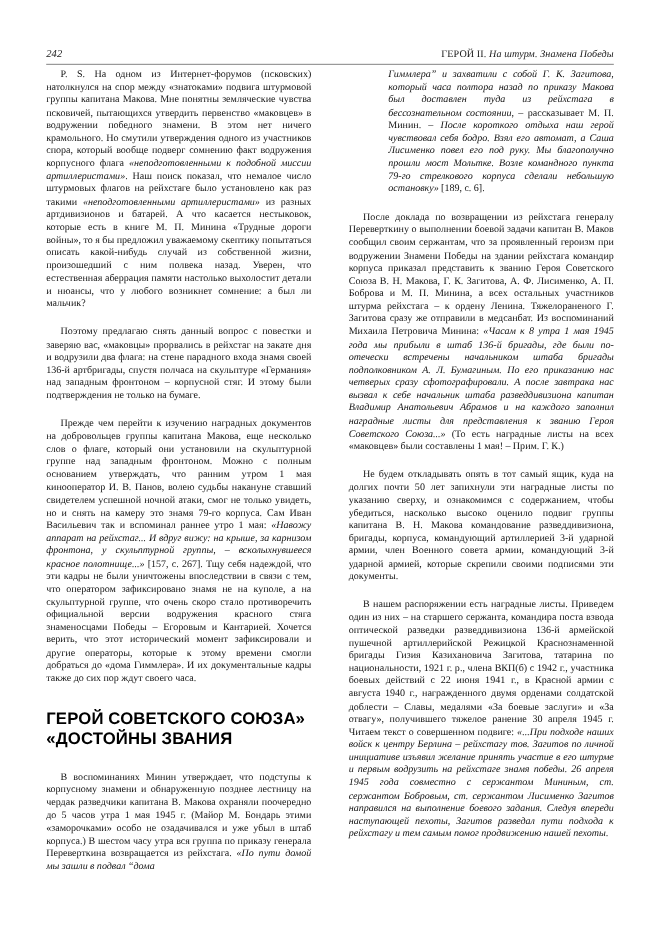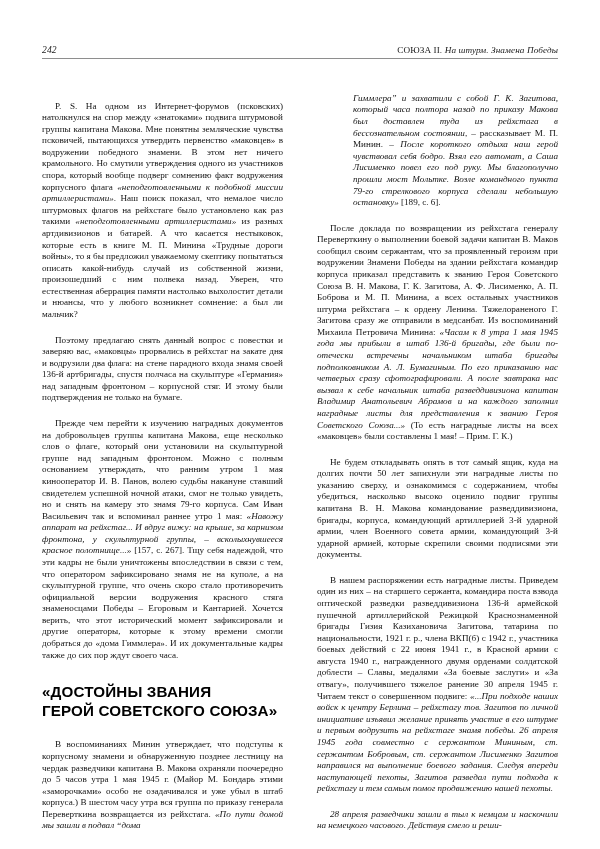--- a/index.html
+++ b/index.html
@@ -52,21 +52,20 @@
 
   
   .columns {
     position: absolute;
     left: 42px;
     top: 62px;
     width: 516px;
     height: 770px;
     display: flex;
     gap: 34px;
-    align-items: flex-end;
   }
   .col {
     width: 247px;
     position: relative;
   }
 
   p.body {
     margin: 0;
     text-align: justify;
     text-justify: inter-word;
@@ -99,42 +98,41 @@
   }
 </style>
 </head>
 <body>
 
 <div class="page">
 
   <div class="running-head">
     <span class="folio">242</span>
     <span class="head-title">
-      <span class="part">СОЮЗА II.</span>
+      <span class="part">ГЕРОЙ II.</span>
       <span class="sub">На штурм. Знамена Победы</span>
     </span>
   </div>
 
   <div class="columns">
 
     <div class="col">
       <p class="body"><span>P. S. На одном из Интернет-форумов (псковских) натолкнулся на спор между «знатоками» подвига штурмовой группы капитана Макова. Мне понятны земляческие чувства псковичей, пытающихся утвердить первенство «маковцев» в водружении победного знамени. В этом нет ничего крамольного. Но смутили утверждения одного из участников спора, который вообще подверг сомнению факт водружения корпусного флага </span><span class="it">«неподготовленными к подобной миссии артиллеристами»</span><span>. Наш поиск показал, что немалое число штурмовых флагов на рейхстаге было установлено как раз такими </span><span class="it">«неподготовленными артиллеристами»</span><span> из разных артдивизионов и батарей. А что касается нестыковок, которые есть в книге М. П. Минина «Трудные дороги войны», то я бы предложил уважаемому скептику попытаться описать какой-нибудь случай из собственной жизни, произошедший с ним полвека назад. Уверен, что естественная аберрация памяти настолько выхолостит детали и нюансы, что у любого возникнет сомнение: а был ли мальчик?</span></p>
       <p class="body"><span>Поэтому предлагаю снять данный вопрос с повестки и заверяю вас, «маковцы» прорвались в рейхстаг на закате дня и водрузили два флага: на стене парадного входа знамя своей 136-й артбригады, спустя полчаса на скульптуре «Германия» над западным фронтоном – корпусной стяг. И этому были подтверждения не только на бумаге.</span></p>
       <p class="body"><span>Прежде чем перейти к изучению наградных документов на добровольцев группы капитана Макова, еще несколько слов о флаге, который они установили на скульптурной группе над западным фронтоном. Можно с полным основанием утверждать, что ранним утром 1 мая кинооператор И. В. Панов, волею судьбы накануне ставший свидетелем успешной ночной атаки, смог не только увидеть, но и снять на камеру это знамя 79-го корпуса. Сам Иван Васильевич так и вспоминал раннее утро 1 мая: </span><span class="it">«Навожу аппарат на рейхстаг... И вдруг вижу: на крыше, за карнизом фронтона, у скульптурной группы, – всколыхнувшееся красное полотнище...»</span><span> [157, с. 267]. Тщу себя надеждой, что эти кадры не были уничтожены впоследствии в связи с тем, что оператором зафиксировано знамя не на куполе, а на скульптурной группе, что очень скоро стало противоречить официальной версии водружения красного стяга знаменосцами Победы – Егоровым и Кантарией. Хочется верить, что этот исторический момент зафиксировали и другие операторы, которые к этому времени смогли добраться до «дома Гиммлера». И их документальные кадры также до сих пор ждут своего часа.</span></p>
 
       <div class="heading-block">
+        <h2 class="section-heading">ГЕРОЙ СОВЕТСКОГО СОЮЗА»</h2>
         <h2 class="section-heading">«ДОСТОЙНЫ ЗВАНИЯ</h2>
-        <h2 class="section-heading">ГЕРОЙ СОВЕТСКОГО СОЮЗА»</h2>
       </div>
 
       <p class="body"><span>В воспоминаниях Минин утверждает, что подступы к корпусному знамени и обнаруженную позднее лестницу на чердак разведчики капитана В. Макова охраняли поочередно до 5 часов утра 1 мая 1945 г. (Майор М. Бондарь этими «заморочками» особо не озадачивался и уже убыл в штаб корпуса.) В шестом часу утра вся группа по приказу генерала Переверткина возвращается из рейхстага. </span><span class="it">«По пути домой мы зашли в подвал “дома</span></p>
     </div>
 
     <div class="col">
       <p class="body noindent"><span class="it">Гиммлера” и захватили с собой Г. К. Загитова, который часа полтора назад по приказу Макова был доставлен туда из рейхстага в бессознательном состоянии</span><span>, – рассказывает М. П. Минин. – </span><span class="it">После короткого отдыха наш герой чувствовал себя бодро. Взял его автомат, а Саша Лисименко повел его под руку. Мы благополучно прошли мост Мольтке. Возле командного пункта 79-го стрелкового корпуса сделали небольшую остановку»</span><span> [189, с. 6].</span></p>
       <p class="body"><span>После доклада по возвращении из рейхстага генералу Переверткину о выполнении боевой задачи капитан В. Маков сообщил своим сержантам, что за проявленный героизм при водружении Знамени Победы на здании рейхстага командир корпуса приказал представить к званию Героя Советского Союза В. Н. Макова, Г. К. Загитова, А. Ф. Лисименко, А. П. Боброва и М. П. Минина, а всех остальных участников штурма рейхстага – к ордену Ленина. Тяжелораненого Г. Загитова сразу же отправили в медсанбат. Из воспоминаний Михаила Петровича Минина: </span><span class="it">«Часам к 8 утра 1 мая 1945 года мы прибыли в штаб 136-й бригады, где были по-отечески встречены начальником штаба бригады подполковником А. Л. Бумагиным. По его приказанию нас четверых сразу сфотографировали. А после завтрака нас вызвал к себе начальник штаба разведдивизиона капитан Владимир Анатольевич Абрамов и на каждого заполнил наградные листы для представления к званию Героя Советского Союза...»</span><span> (То есть наградные листы на всех «маковцев» были составлены 1 мая! – Прим. Г. К.)</span></p>
       <p class="body"><span>Не будем откладывать опять в тот самый ящик, куда на долгих почти 50 лет запихнули эти наградные листы по указанию сверху, и ознакомимся с содержанием, чтобы убедиться, насколько высоко оценило подвиг группы капитана В. Н. Макова командование разведдивизиона, бригады, корпуса, командующий артиллерией 3-й ударной армии, член Военного совета армии, командующий 3-й ударной армией, которые скрепили своими подписями эти документы.</span></p>
       <p class="body"><span>В нашем распоряжении есть наградные листы. Приведем один из них – на старшего сержанта, командира поста взвода оптической разведки разведдивизиона 136-й армейской пушечной артиллерийской Режицкой Краснознаменной бригады Гизия Казихановича Загитова, татарина по национальности, 1921 г. р., члена ВКП(б) с 1942 г., участника боевых действий с 22 июня 1941 г., в Красной армии с августа 1940 г., награжденного двумя орденами солдатской доблести – Славы, медалями «За боевые заслуги» и «За отвагу», получившего тяжелое ранение 30 апреля 1945 г. Читаем текст о совершенном подвиге: </span><span class="it">«...При подходе наших войск к центру Берлина – рейхстагу тов. Загитов по личной инициативе изъявил желание принять участие в его штурме и первым водрузить на рейхстаге знамя победы. 26 апреля 1945 года совместно с сержантом Мининым, ст. сержантом Бобровым, ст. сержантом Лисименко Загитов направился на выполнение боевого задания. Следуя впереди наступающей пехоты, Загитов разведал пути подхода к рейхстагу и тем самым помог продвижению нашей пехоты.</span></p>
-      <p class="body"><span class="it">28 апреля разведчики зашли в тыл к немцам и наскочили на немецкого часового. Действуя смело и реши-</span></p>
     </div>
 
   </div>
 </div>
 
 </body></html>

